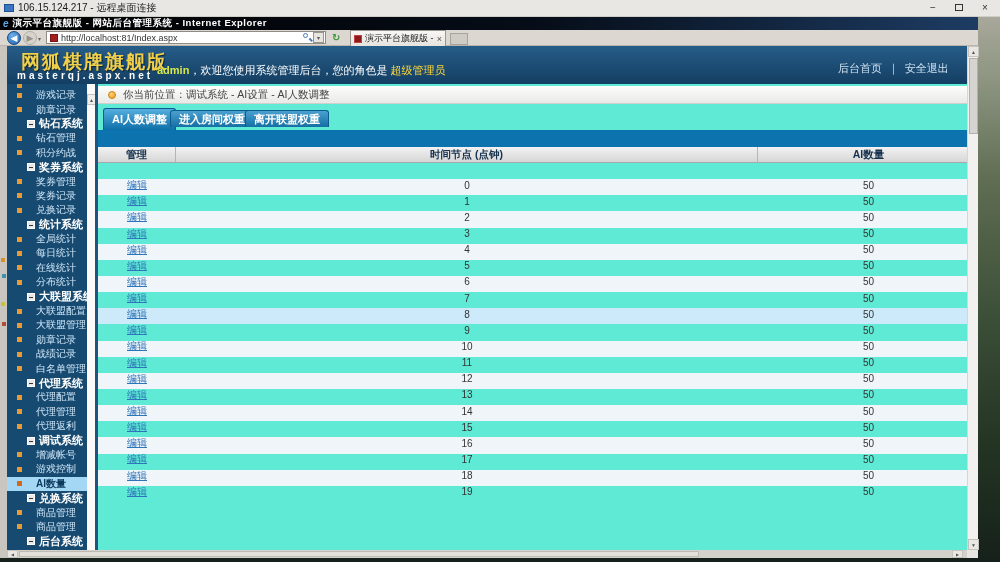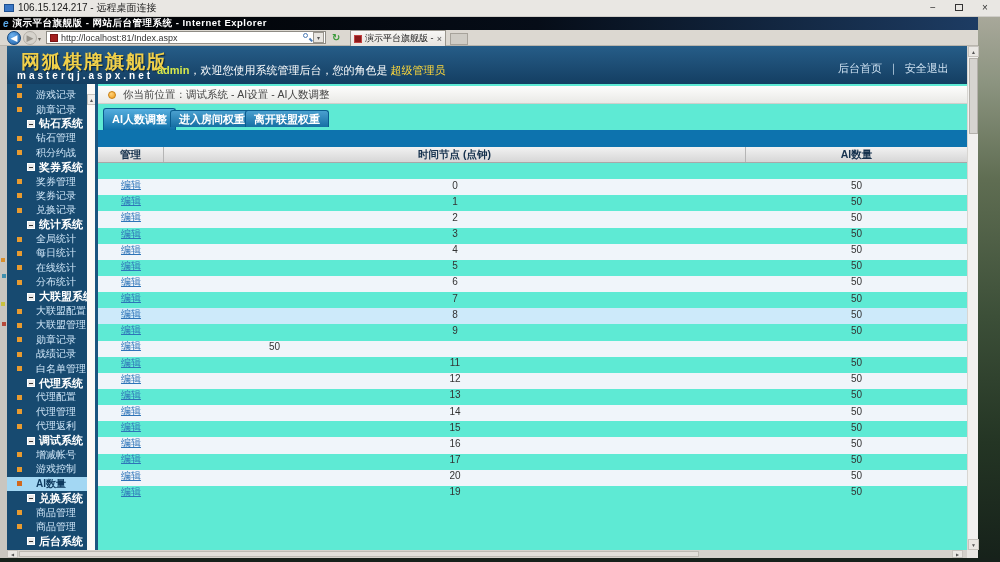--- a/index.html
+++ b/index.html
@@ -82,21 +82,21 @@
   .breadcrumb .lbl { font-size:10.5px; color:#444; }
 
   .tabs-row { position:absolute; left:0; top:24px; width:869px; height:22px; }
   .tab { position:absolute; bottom:0; height:17px; border:1px solid #0a5c8e; border-bottom:none; border-radius:3px 3px 0 0; background:linear-gradient(#4aa0cf,#156fa4); color:#fff; font-size:11px; font-weight:bold; text-align:center; line-height:17px; padding:0 8px; bottom:3px; cursor:default; }
   .tab.active { height:22px; bottom:0; background:linear-gradient(#55aede,#0e6fa8); line-height:20px; }
   .bluebar { position:absolute; left:0; top:46px; width:869px; height:17px; background:#0d73ae; }
 
   .grid-header { position:absolute; left:0; top:63px; width:869px; height:16px; background:linear-gradient(#f2f2f2,#d6d6d6); border-bottom:1px solid #a8a8a8; display:flex; }
   .grid-header .hcell { font-size:10.5px; font-weight:bold; color:#16324e; text-align:center; line-height:15px; border-right:1px solid #b5b5b5; }
   .grid-header .hcell:last-child { border-right:none; }
-  .col1 { width:66px; flex:none; }
+  .col1 { width:78px; flex:none; }
   .col2 { width:582px; flex:none; }
   .col3 { width:221px; flex:none; }
   .grid-body { position:absolute; left:0; top:79px; width:869px; }
   .grid-row { height:16.15px; display:flex; align-items:center; }
   .grid-row:nth-child(even) { background:#f0f5fa; }
   .grid-row.hl { background:#cdeafa !important; }
   .grid-row .cell { font-size:10px; color:#333; text-align:center;margin-top:28px; }
   .edit-link { color:#2e74b8; text-decoration:underline; cursor:pointer; }
 
   
@@ -371,20 +371,21 @@
           <div class="cell col2">8</div>
           <div class="cell col3">50</div>
         </div>
         <div class="grid-row hl">
           <div class="cell col1"><span class="edit-link">编辑</span></div>
           <div class="cell col2">9</div>
           <div class="cell col3">50</div>
         </div>
         <div class="grid-row">
           <div class="cell col1"><span class="edit-link">编辑</span></div>
+          <div class="cell col2">10</div>
           <div class="cell col3">50</div>
         </div>
         <div class="grid-row">
           <div class="cell col1"><span class="edit-link">编辑</span></div>
           <div class="cell col2">11</div>
           <div class="cell col3">50</div>
         </div>
         <div class="grid-row">
           <div class="cell col1"><span class="edit-link">编辑</span></div>
           <div class="cell col2">12</div>
@@ -410,21 +411,21 @@
           <div class="cell col2">16</div>
           <div class="cell col3">50</div>
         </div>
         <div class="grid-row">
           <div class="cell col1"><span class="edit-link">编辑</span></div>
           <div class="cell col2">17</div>
           <div class="cell col3">50</div>
         </div>
         <div class="grid-row">
           <div class="cell col1"><span class="edit-link">编辑</span></div>
-          <div class="cell col2">20</div>
+          <div class="cell col2">18</div>
           <div class="cell col3">50</div>
         </div>
         <div class="grid-row">
           <div class="cell col1"><span class="edit-link">编辑</span></div>
           <div class="cell col2">19</div>
           <div class="cell col3">50</div>
         </div>
       </div>
   </div>
 

